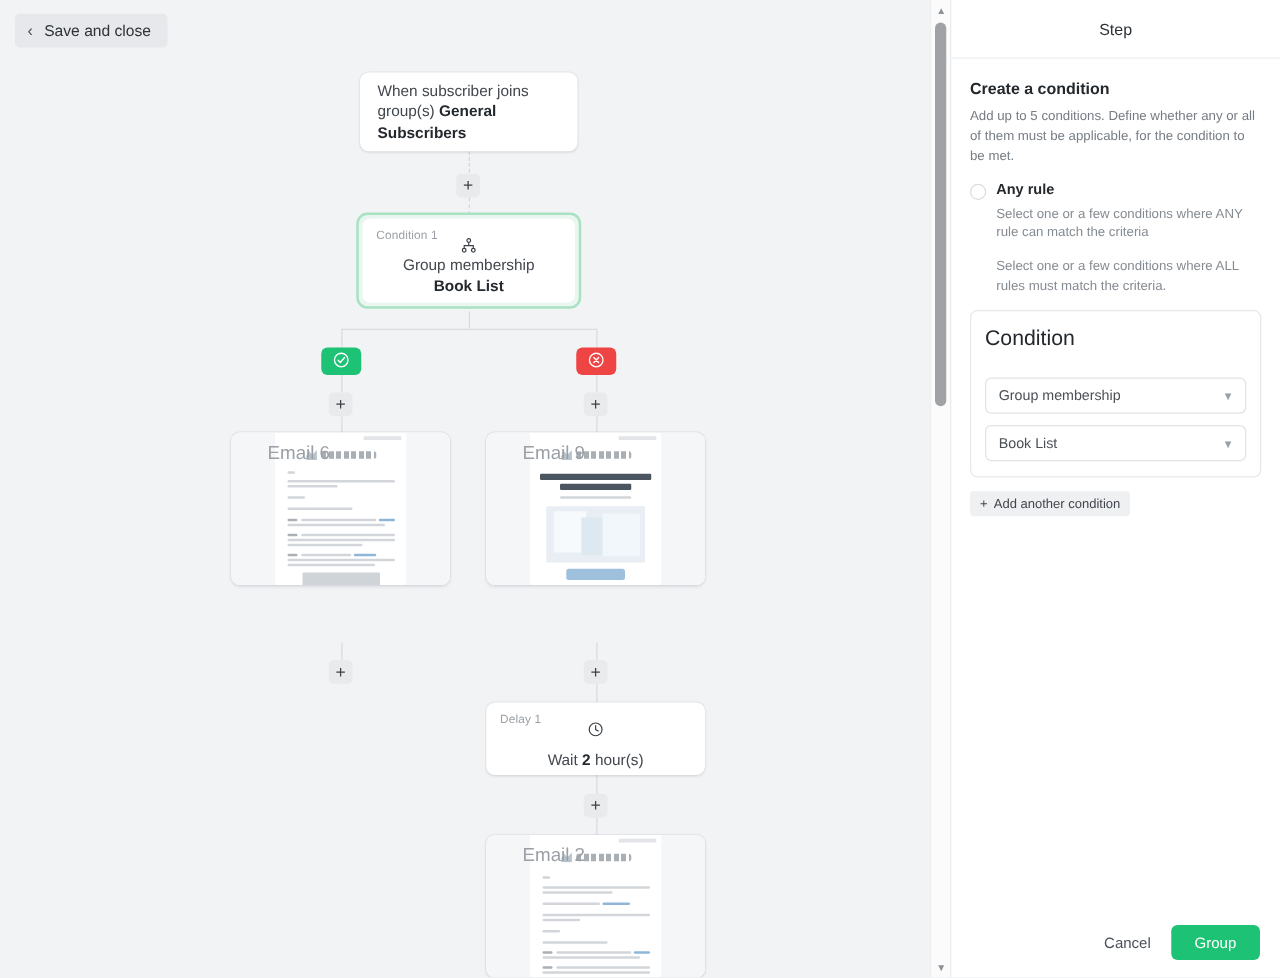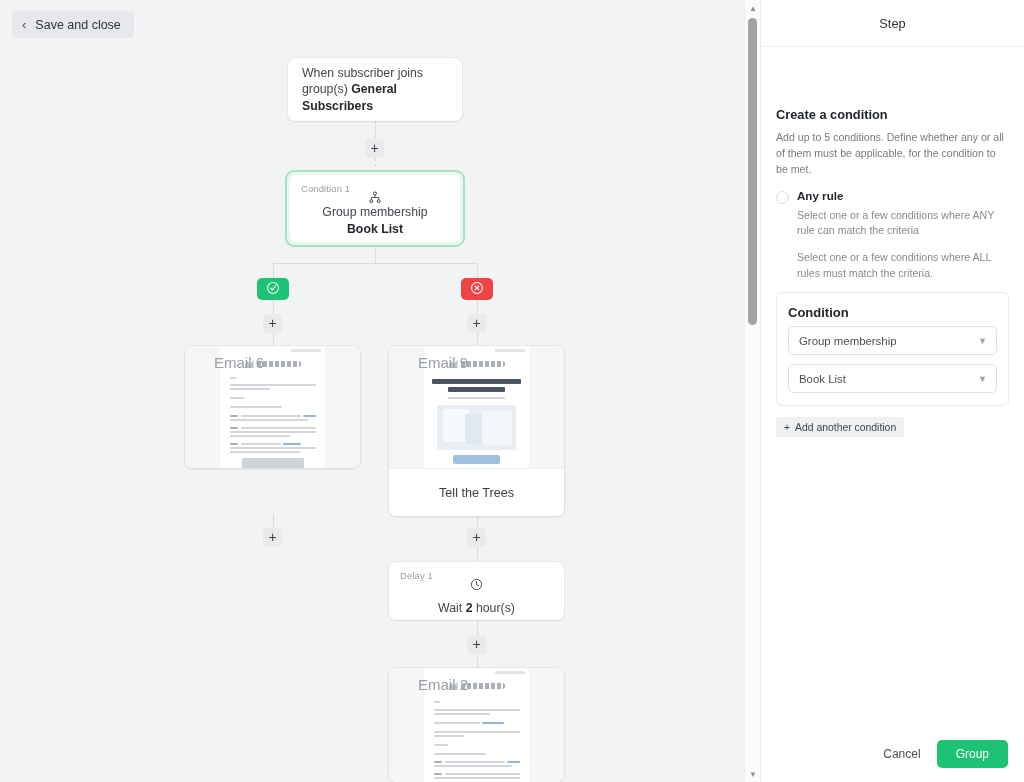--- a/index.html
+++ b/index.html
@@ -184,21 +184,21 @@
   .sb-arrow.down { bottom: 0; }
   .sb-thumb {
     position: absolute; left: 3px; top: 18px; width: 9px; height: 307px;
     background: #a0a2a5; border-radius: 5px; cursor: pointer;
   }
 
   
   .panel {
     position: relative; width: 264px; height: 782px;
     background: #ffffff; border-left: 1px solid #e9ebed;
-    display: flex; flex-direction: column; gap: 44px;
+    display: flex; flex-direction: column;
   }
   .panel-head {
     height: 47px; flex: 0 0 47px;
     display: flex; align-items: center; justify-content: center;
     border-bottom: 1px solid #eceef0;
     font-size: 12.8px; color: #2e3338;
   }
   .panel-body { flex: 1; padding: 16px 15px 0 15px; overflow: hidden; }
   .p-title { font-size: 12.8px; font-weight: bold; color: #23282d; margin-bottom: 8px; }
   .p-desc { font-size: 10.6px; color: #767c83; line-height: 1.5; margin-bottom: 11px; }
@@ -218,21 +218,21 @@
   .radio-label { font-size: 11.6px; font-weight: bold; color: #23282d; cursor: pointer; }
   .radio-sub {
     font-size: 10.6px; color: #858b92; line-height: 1.48;
     margin: 1px 0 11px 21px;
   }
 
   .cond-box {
     border: 1px solid #e6e8ea; border-radius: 6px;
     padding: 12px 11px; margin-top: 3px;
   }
-  .cond-box-title { font-size: 13px; font-weight: bold; color: #23282d; margin-bottom: 6px; }
+  .cond-box-title { font-size: 17px; font-weight: normal; color: #23282d; margin-bottom: 21px; }
   .select {
     position: relative; width: 100%; height: 29px;
     border: 1px solid #e0e3e6; border-radius: 5px; background: #fff;
     display: flex; align-items: center; padding: 0 26px 0 10px;
     font-size: 11.4px; color: #4b5056; cursor: pointer; margin-bottom: 9px;
   }
   .select:last-child { margin-bottom: 0; }
   .select .chev-d {
     position: absolute; right: 9px; top: 50%; transform: translateY(-50%);
     color: #9aa0a6; font-size: 9px;
@@ -373,21 +373,20 @@
             <div class="head-block" style="left:8px; top:33px; width:89px;"></div>
             <div class="head-block" style="left:24px; top:41px; width:57px;"></div>
             <div class="txt-line" style="left:24px; top:51px; width:57px;"></div>
             <div class="img-block" style="left:13px; top:59px; width:79px; height:45px; background:#e8eef4;"></div>
             <div class="img-block" style="left:19px; top:63px; width:26px; height:33px; background:#f7fafc;"></div>
             <div class="img-block" style="left:41px; top:68px; width:30px; height:30px; background:#dde8f1;"></div>
             <div class="img-block" style="left:58px; top:65px; width:30px; height:34px; background:#f2f7fb;"></div>
             <div class="btn-block" style="left:29px; top:109px; width:47px;"></div>
           </div>
         </div>
-        <div class="email-title">Tell the Trees</div>
       </div>
 
       <div class="vline solid" style="left:273px; top:514px; height:14px;"></div>
       <button class="plus" style="left:263px; top:528px;">+</button>
 
       <div class="vline solid" style="left:477px; top:514px; height:14px;"></div>
       <button class="plus" style="left:467px; top:528px;">+</button>
       <div class="vline solid" style="left:477px; top:547px; height:15px;"></div>
 
       <div class="node delay">

